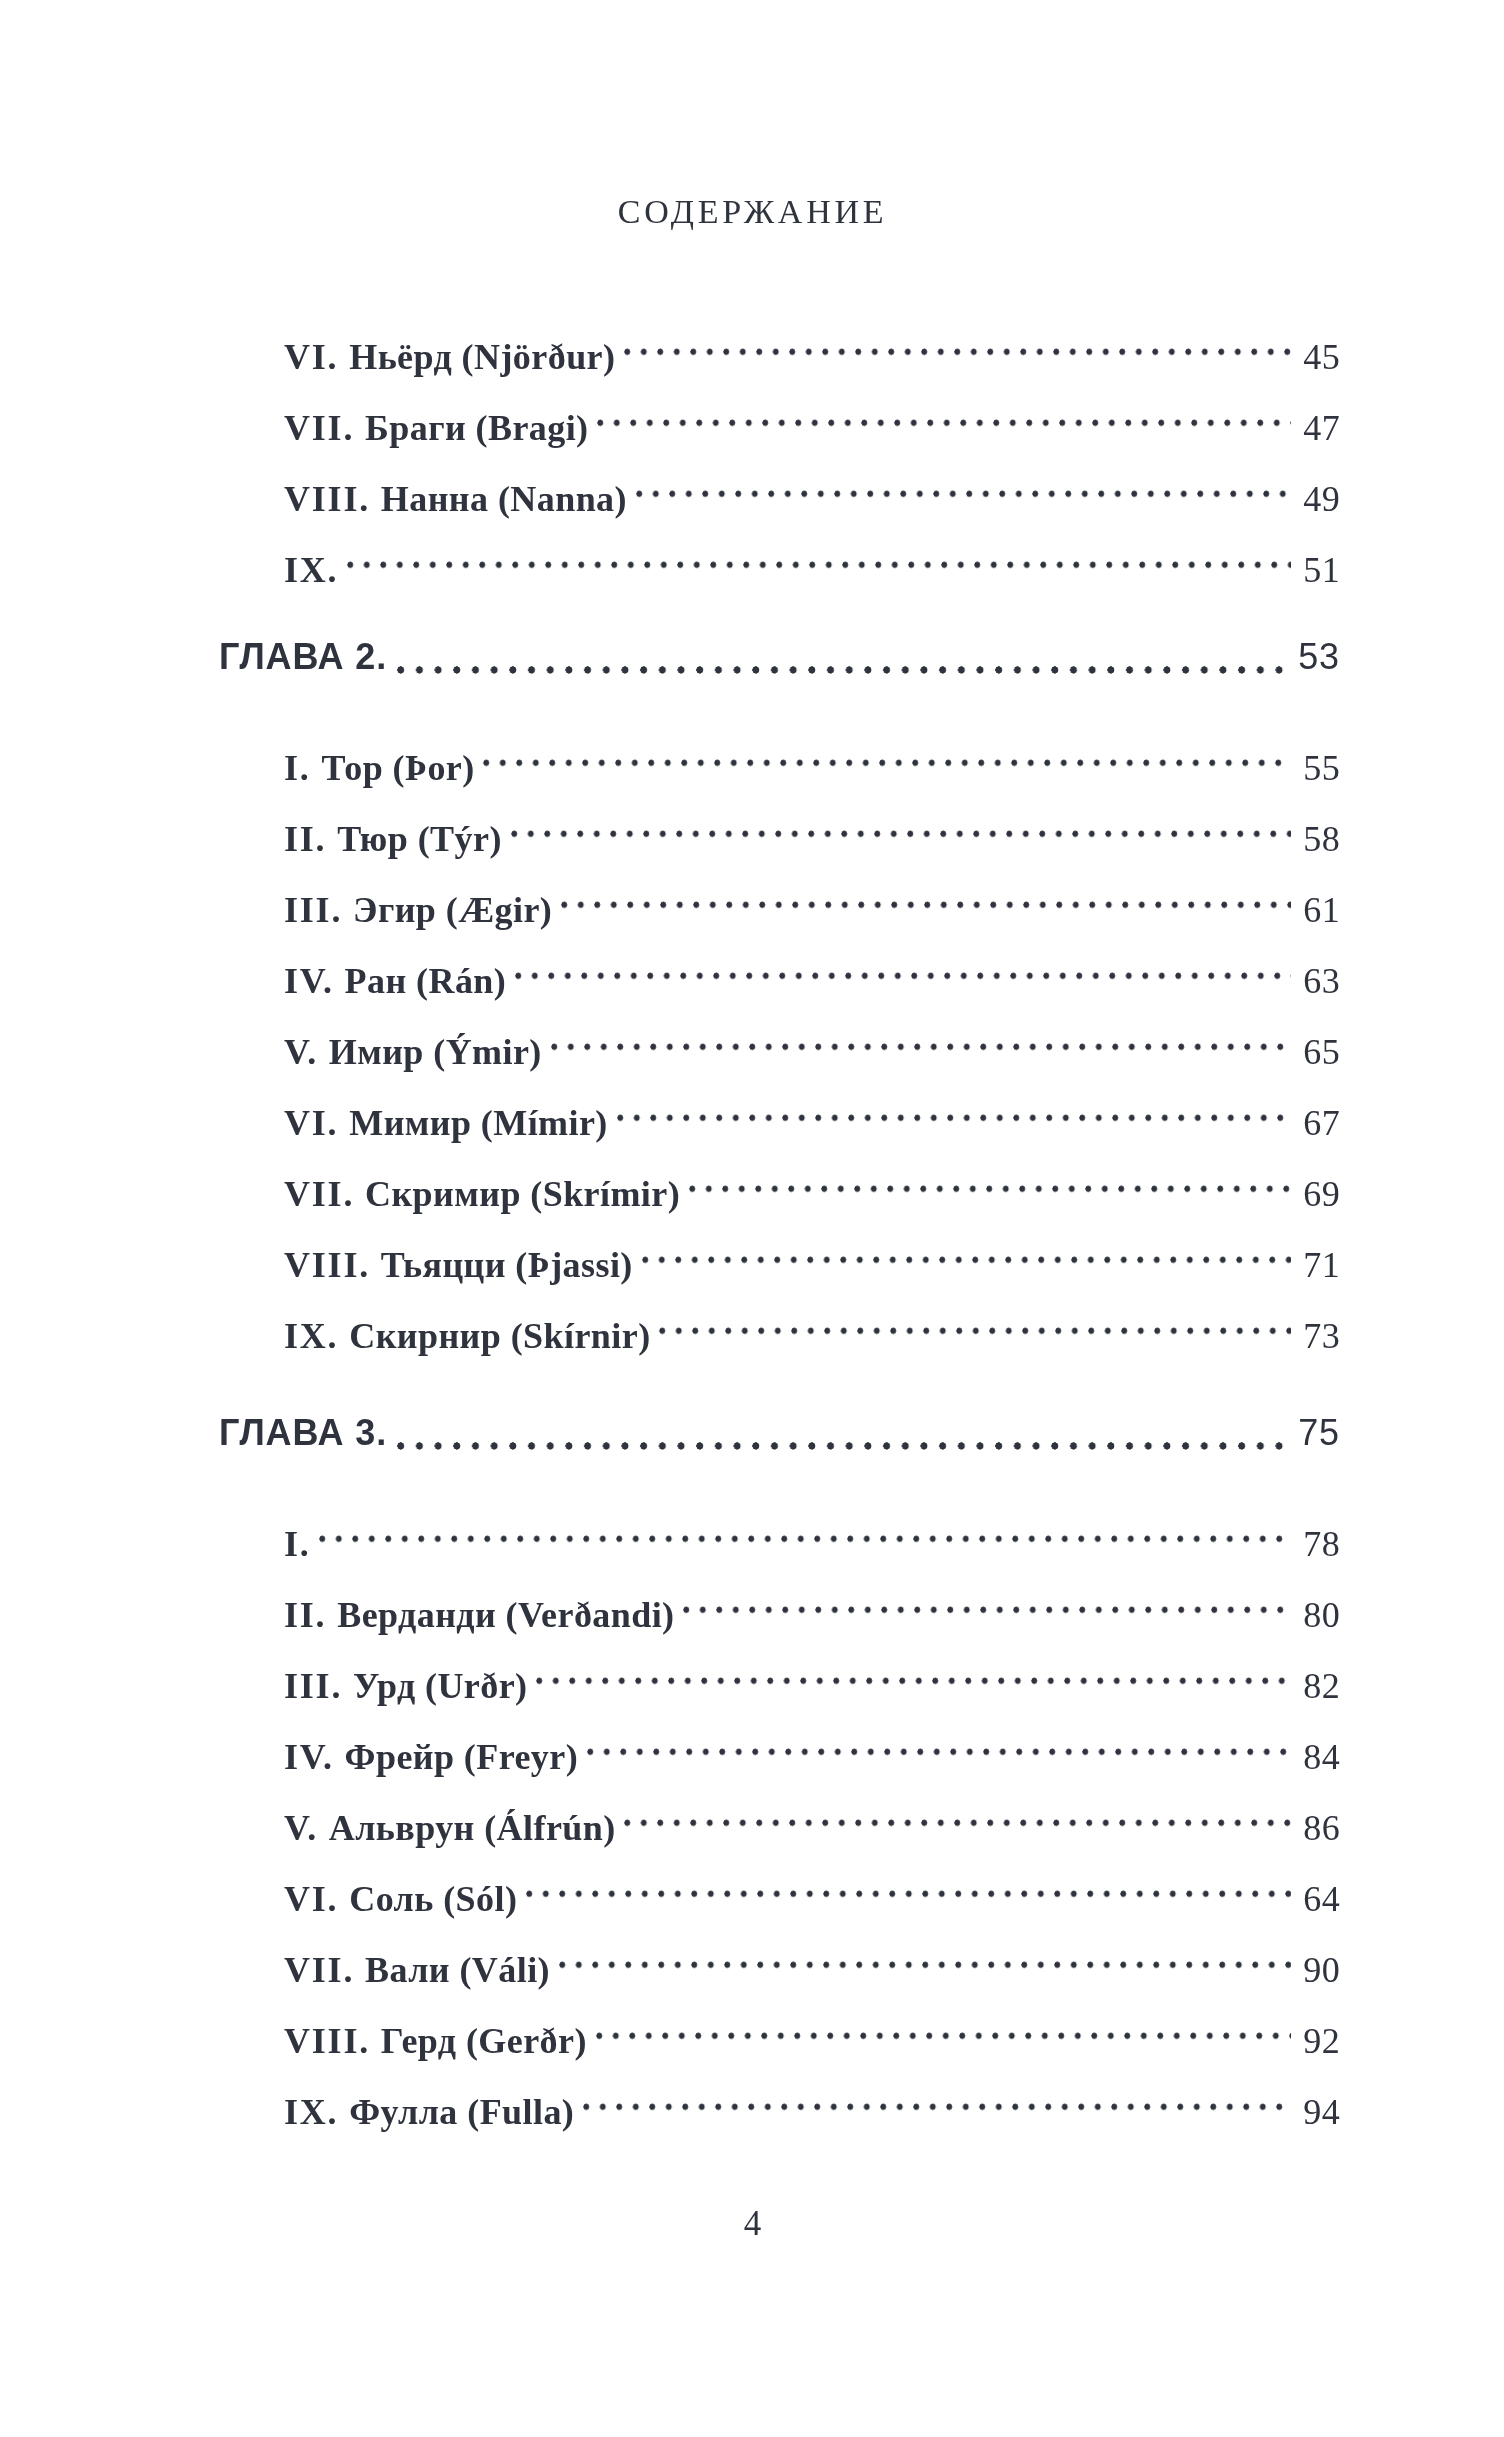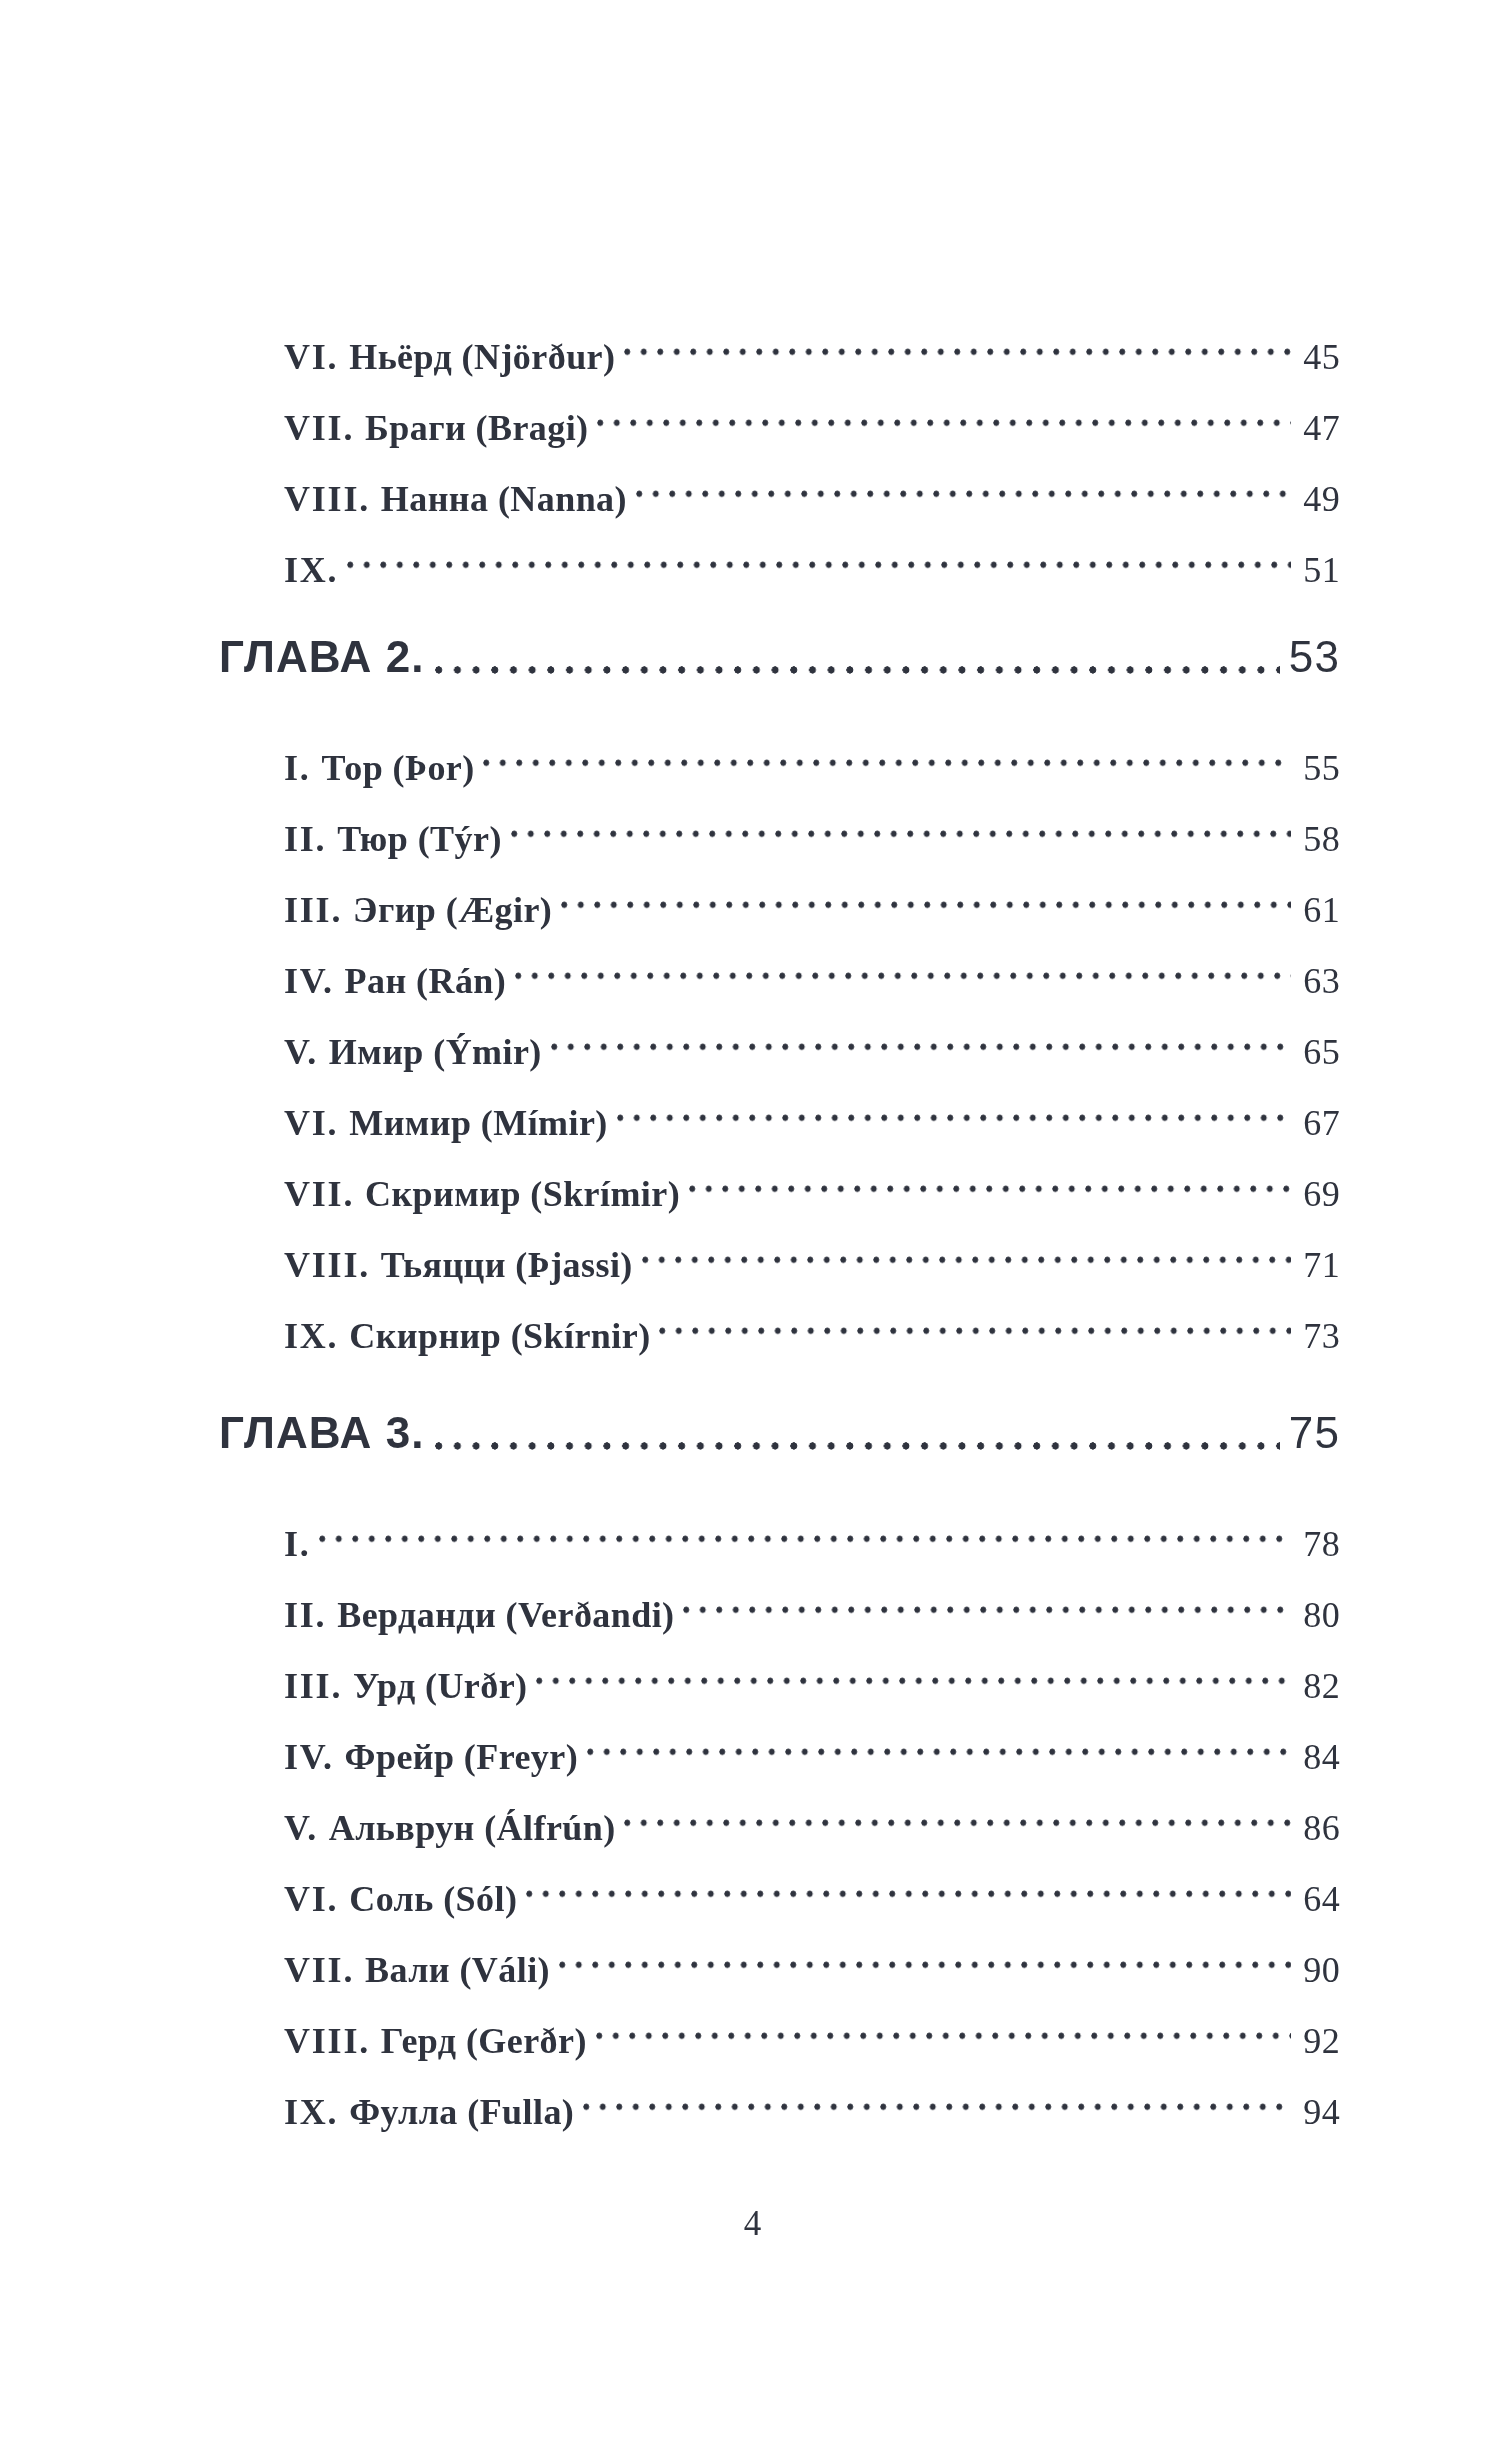--- a/index.html
+++ b/index.html
@@ -64,21 +64,21 @@
     background-repeat: repeat-x;
   }
   .entry .pg {
     letter-spacing: 0.01em;
   }
   .chapter {
     display: flex;
     align-items: center;
     height: 82px;
     font-family: "Liberation Sans", sans-serif;
-    font-size: 44px;
+    font-size: 36px;
     line-height: 1.1;
     white-space: nowrap;
     letter-spacing: 0.025em;
   }
   .chapter .ch-num {
     font-weight: 700;
   }
   .chapter .ch-title {
     margin-left: 0.32em;
     font-weight: 400;
@@ -102,20 +102,21 @@
     text-align: center;
     font-size: 35px;
     color: #2f333e;
   }
 </style>
 </head>
 <body>
 
 <div class="page">
 
+  <div class="toc-title">СОДЕРЖАНИЕ</div>
 
   <div class="toc">
 
     <div class="group">
       <div class="entry">
         <span class="num">VI.</span>
         <span class="label">Ньёрд (Njörður)</span>
         <span class="leader"></span>
         <span class="pg">45</span>
       </div>

